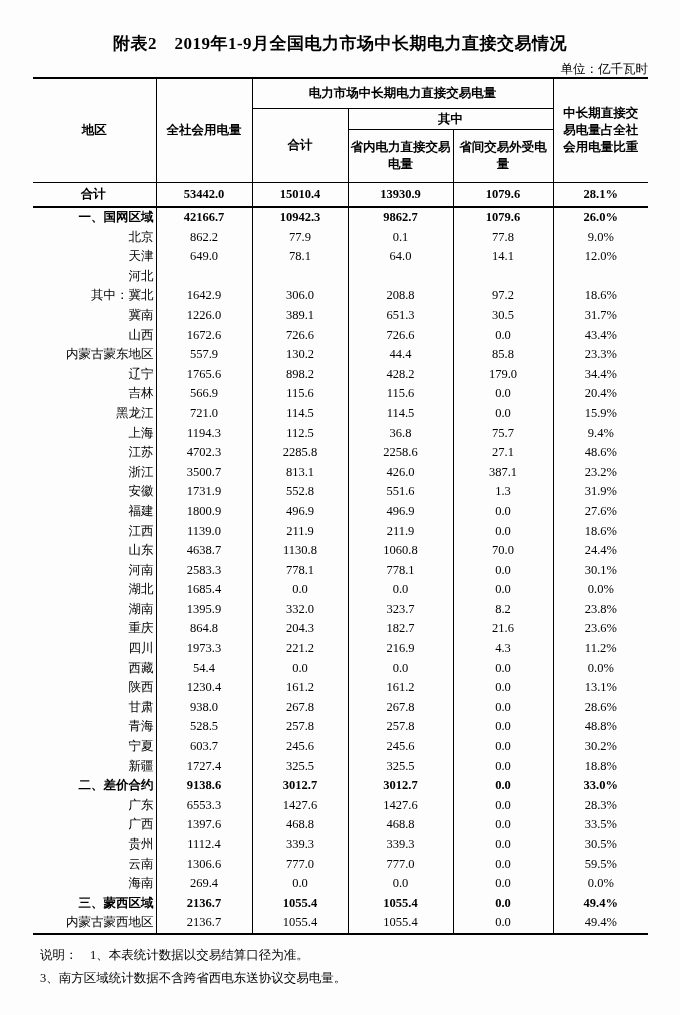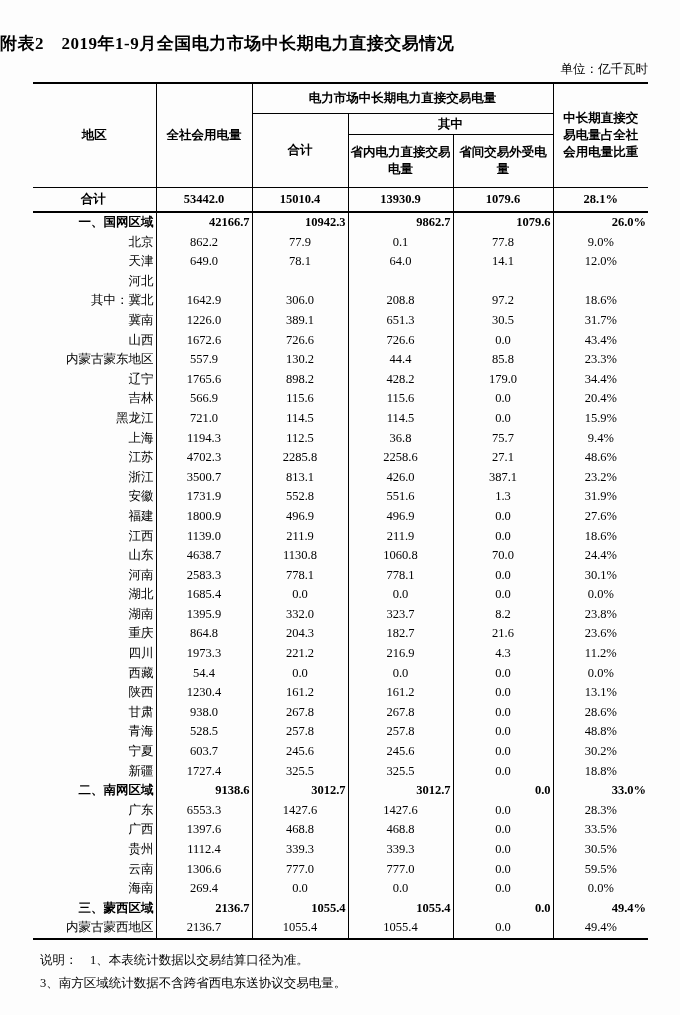--- a/index.html
+++ b/index.html
@@ -2,26 +2,26 @@
 <html><head>
 <meta charset="utf-8">
 <style>
   html,body { margin:0; padding:0; background:#ffffff; }
   .page {
     width:680px; height:1015px; background:#fdfdfd; color:#000;
     font-family:"Liberation Serif","DejaVu Serif",serif;
     overflow:hidden; position:relative;
   }
   .doc-title {
-    padding-top:33px; font-weight:bold;
+    padding-top:33px; text-align:center; font-weight:bold;
     font-size:17px; line-height:22px; letter-spacing:0.5px;
   }
   .unit-line {
     width:615px; margin-left:33px; text-align:right;
-    font-size:12.5px; line-height:15px; margin-top:7px; margin-bottom:5px;
+    font-size:12.5px; line-height:15px; margin-top:7px; 
   }
   table.data-table {
     margin-left:33px; width:615px; table-layout:fixed;
     border-collapse:collapse;
     border-top:2px solid #000; border-bottom:2px solid #000;
     font-size:12.5px;
   }
   .data-table th, .data-table td {
     border-left:1px solid #000; padding:0 2px;
     text-align:center; vertical-align:middle;
@@ -32,21 +32,21 @@
   .h-group { height:29px; border-bottom:1px solid #000; }
   .h-ofwhich { height:20px; border-bottom:1px solid #000; }
   .h-sub { height:52px; }
   .data-table tbody td { height:19.6px; line-height:19.6px; white-space:nowrap; }
   .data-table td.region { text-align:right; padding-left:9px; }
   tr.row-summary td {
     border-top:1px solid #000; border-bottom:2px solid #000;
     font-weight:bold; height:23px; line-height:23px;
   }
   tr.row-summary td.region { text-align:center; padding-left:0; }
-  tr.row-section td { font-weight:bold;text-align:right; }
+  tr.row-section td { font-weight:bold; }
   .notes {
     margin:9px 0 0 40px; font-size:12.5px; line-height:23px;
   }
 </style>
 </head>
 <body>
 
 <div class="page">
 
   <div class="doc-title">附表2　2019年1-9月全国电力市场中长期电力直接交易情况</div>
@@ -317,21 +317,21 @@
         </tr>
         <tr class="row-normal">
           <td class="region nb">新疆</td>
           <td>1727.4</td>
           <td>325.5</td>
           <td>325.5</td>
           <td>0.0</td>
           <td>18.8%</td>
         </tr>
         <tr class="row-section">
-          <td class="region nb">二、南网区域</td>
+          <td class="region nb">二、差价合约</td>
           <td>9138.6</td>
           <td>3012.7</td>
           <td>3012.7</td>
           <td>0.0</td>
           <td>33.0%</td>
         </tr>
         <tr class="row-normal">
           <td class="region nb">广东</td>
           <td>6553.3</td>
           <td>1427.6</td>

